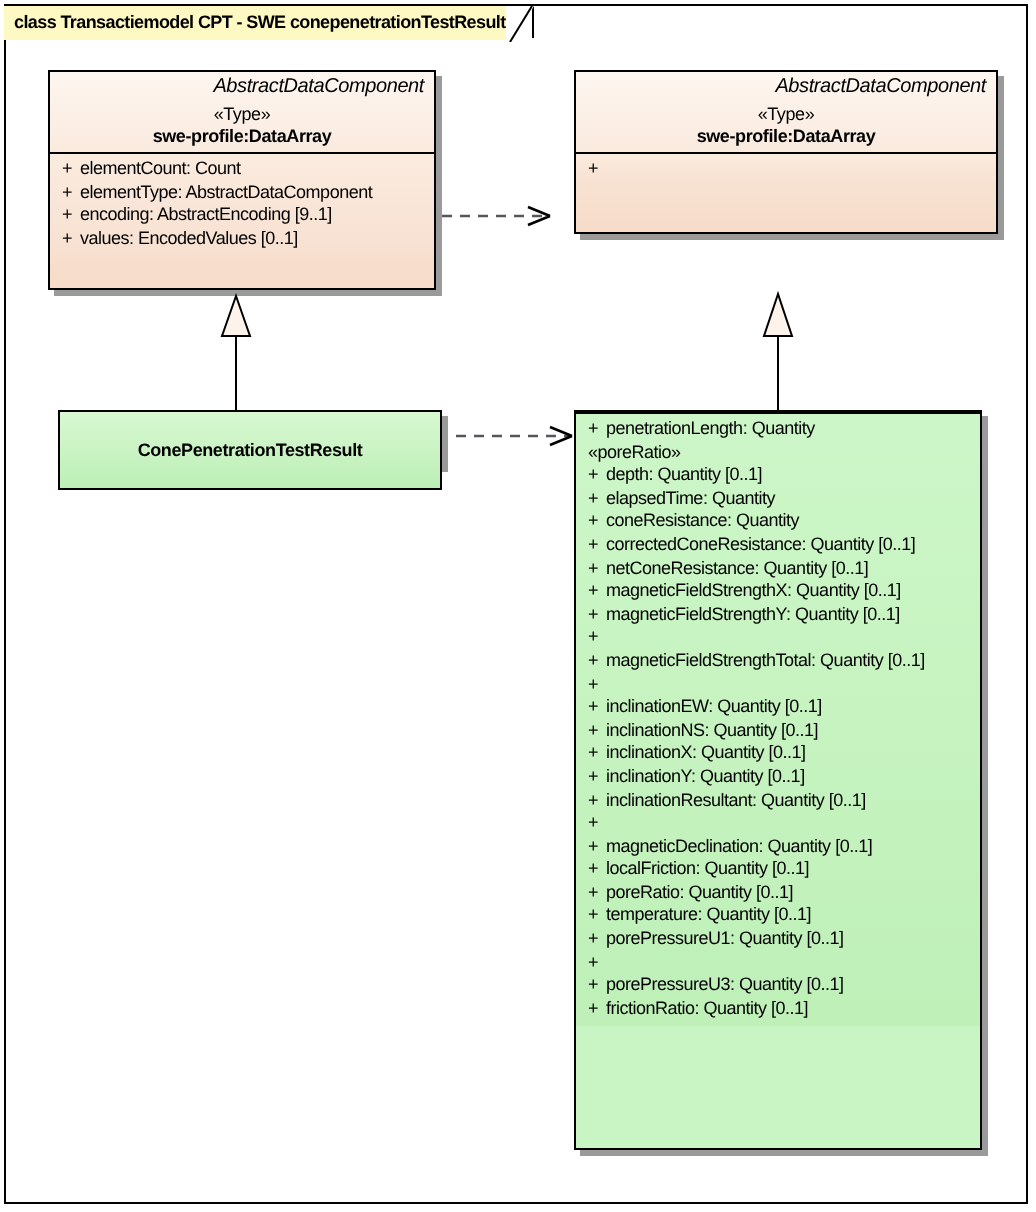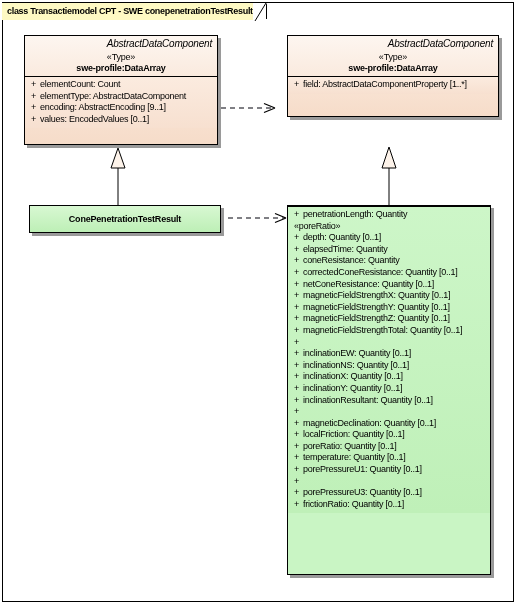--- a/index.html
+++ b/index.html
@@ -250,27 +250,26 @@
 <div class="class-box box-peach" style="left:287px; top:35px; width:212px; height:82px;">
   <div class="cls-header">
     <span class="cls-parent">AbstractDataComponent</span>
     <span class="cls-stereo">«Type»</span>
     <span class="cls-name">swe-profile:DataArray</span>
   </div>
   <div class="cls-divider"></div>
   <div class="cls-attrs">
     <div class="attr-row">
       <span class="attr-vis">+</span>
-      <span class="attr-text">field: AbstractDataComponentProperty [1..*]</span>
     </div>
   </div>
 </div>
 
 <div class="box-shadow" style="left:32px; top:208px; width:192px; height:28px;"></div>
-<div class="class-box box-green simple-box" style="left:29px; top:205px; width:192px; height:28px;">
+<div class="class-box box-green simple-box" style="left:29px; top:205px; width:192px; height:40px;">
   <span class="simple-box-label">ConePenetrationTestResult</span>
 </div>
 
 <div class="box-shadow" style="left:290px; top:208px; width:204px; height:370px;"></div>
 <div class="class-box box-green" style="left:287px; top:205px; width:204px; height:370px;">
   <div class="cls-divider"></div>
   <div class="cls-attrs">
 
     <div class="attr-row">
       <span class="attr-vis">+</span>
@@ -302,21 +301,20 @@
     <div class="attr-row">
       <span class="attr-vis">+</span>
       <span class="attr-text">magneticFieldStrengthX: Quantity [0..1]</span>
     </div>
     <div class="attr-row">
       <span class="attr-vis">+</span>
       <span class="attr-text">magneticFieldStrengthY: Quantity [0..1]</span>
     </div>
     <div class="attr-row">
       <span class="attr-vis">+</span>
-      <span class="attr-text">magneticFieldStrengthZ: Quantity [0..1]</span>
     </div>
     <div class="attr-row">
       <span class="attr-vis">+</span>
       <span class="attr-text">magneticFieldStrengthTotal: Quantity [0..1]</span>
     </div>
     <div class="attr-row">
       <span class="attr-vis">+</span>
     </div>
     <div class="attr-row">
       <span class="attr-vis">+</span>

